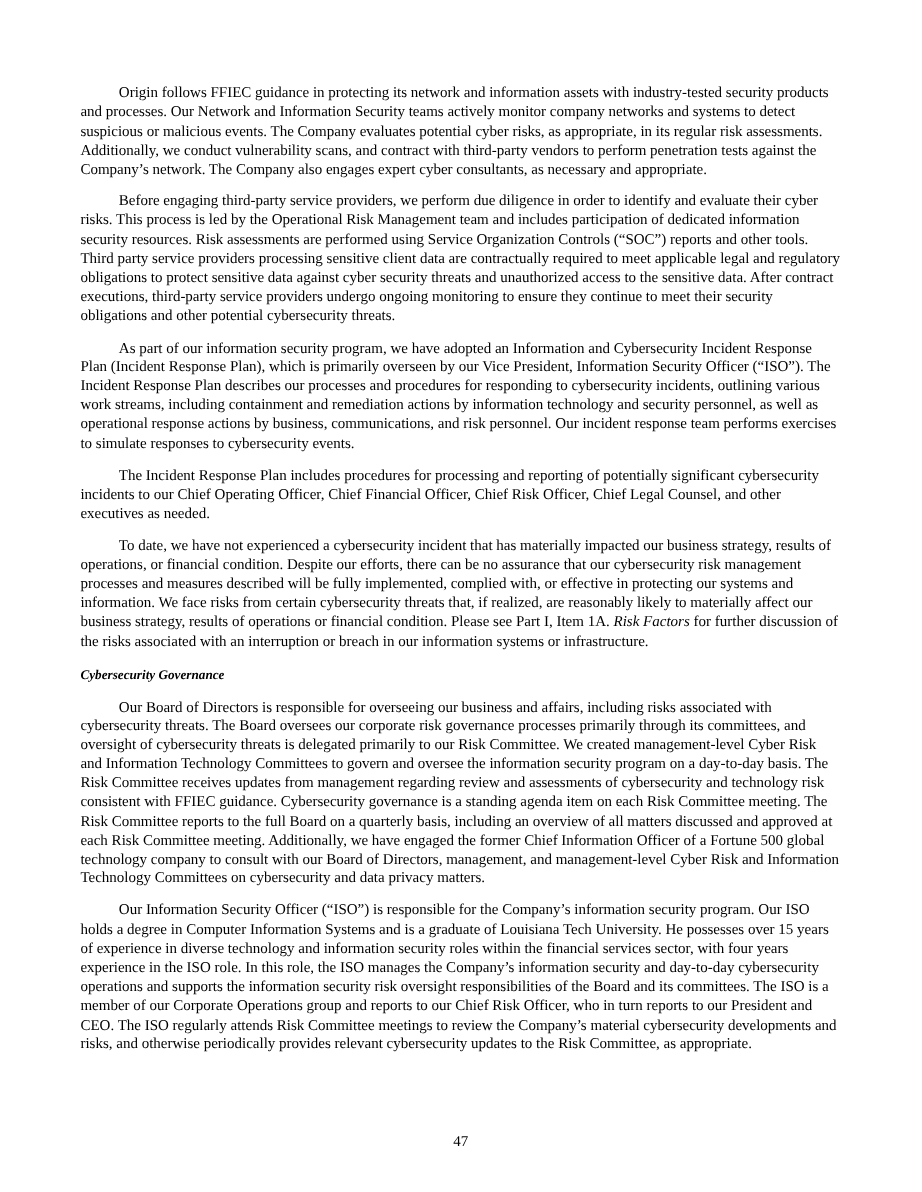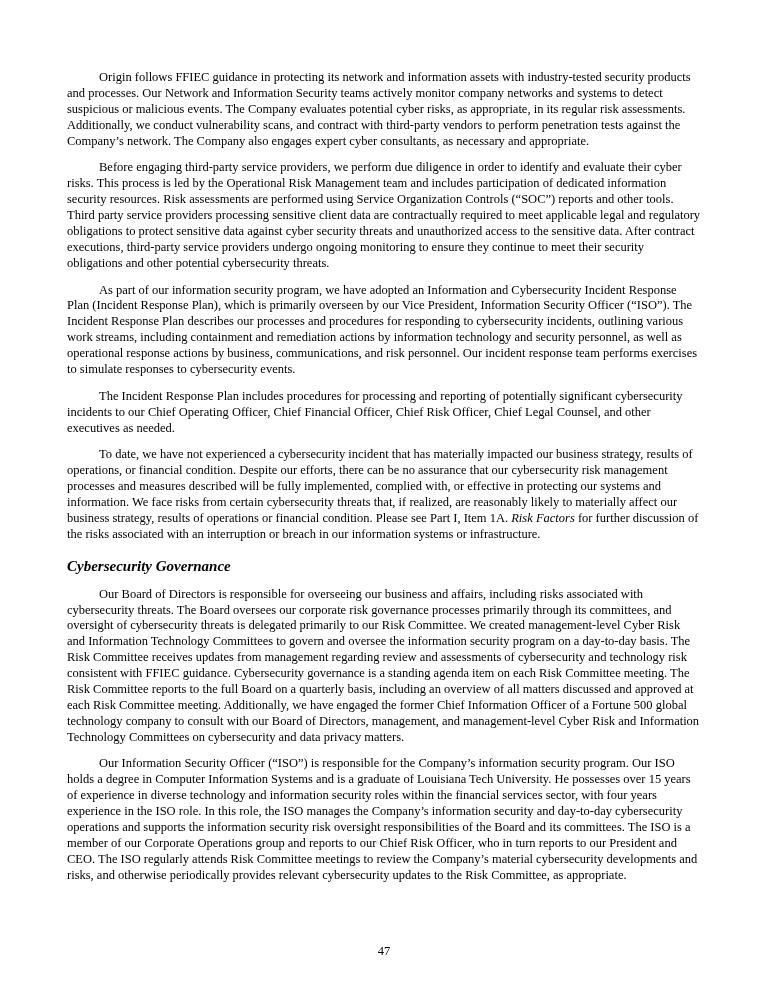--- a/index.html
+++ b/index.html
@@ -23,21 +23,21 @@
     top: 70px;
     left: 67px;
     width: 634px;
   }
   p.body-para {
     margin: 0 0 11px 0;
     text-indent: 32px;
     text-align: left;
   }
   h3.section-heading {
-    font-size: 15px;
+    font-size: 11px;
     font-weight: bold;
     font-style: italic;
     margin: 14px 0 11px 0;
   }
   .italic-ref {
     font-style: italic;
   }
   .footer {
     position: absolute;
     top: 944px;

